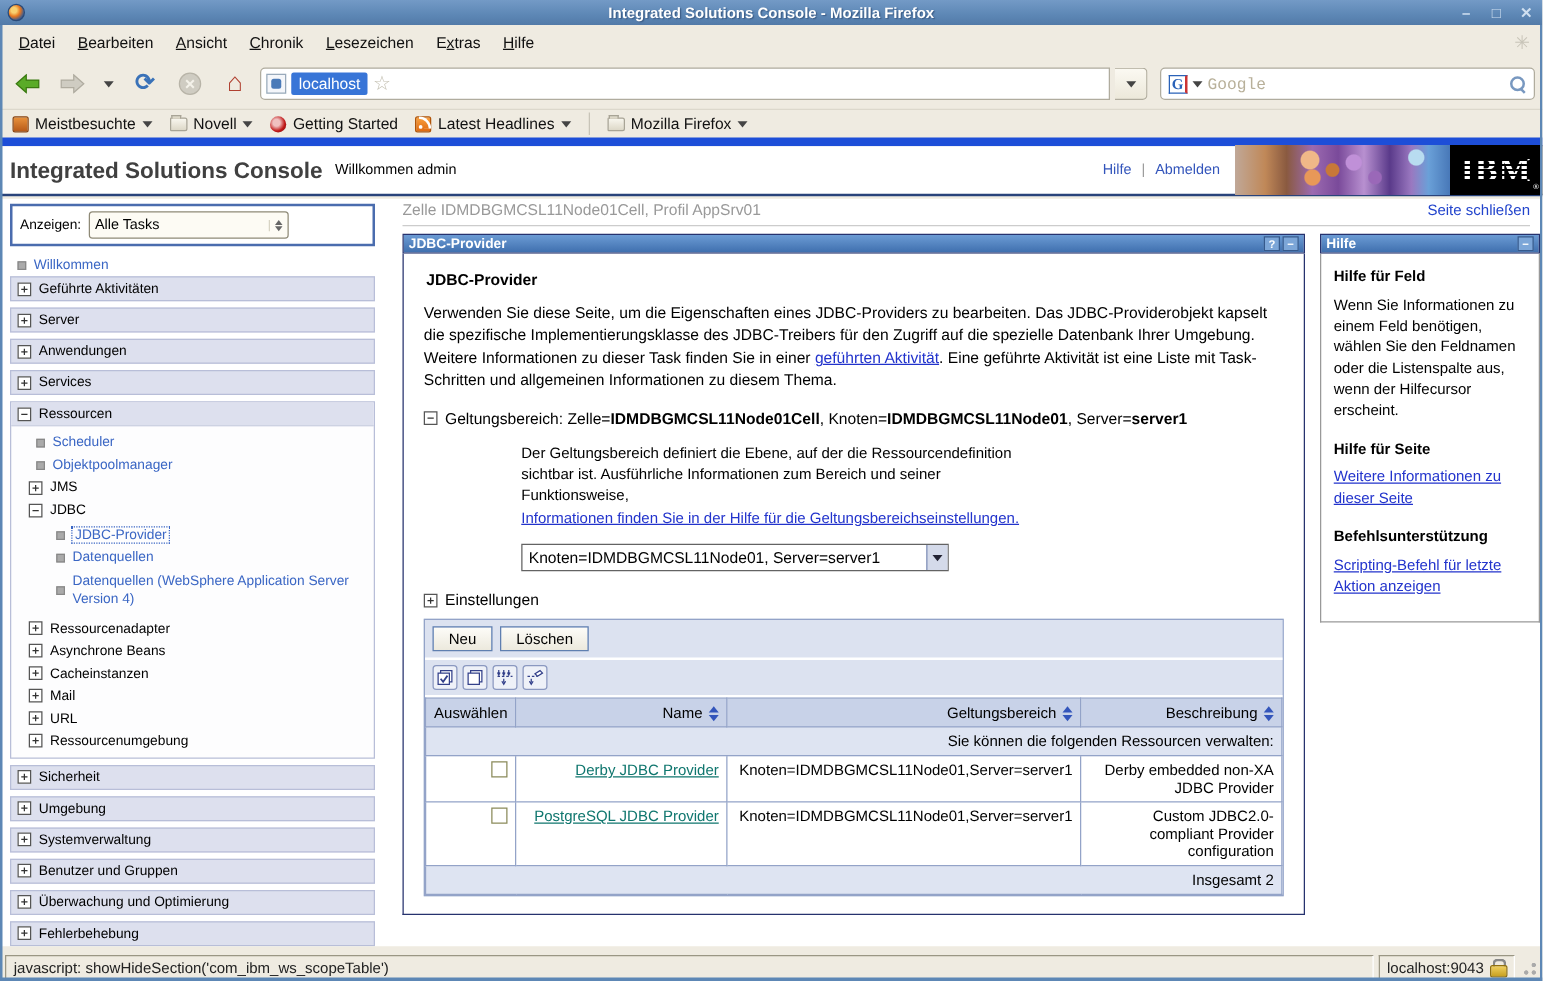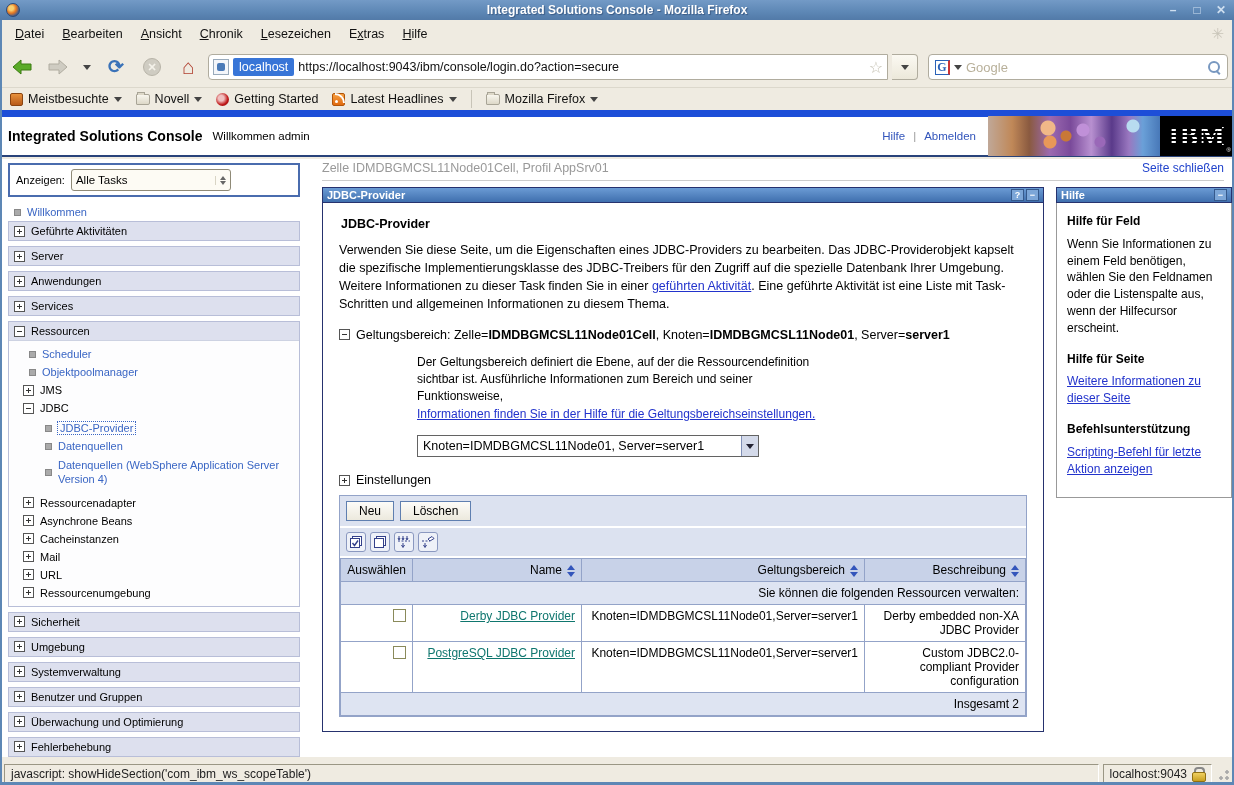--- a/index.html
+++ b/index.html
@@ -45,40 +45,40 @@
   .home-glyph { color:#b04030; font-size:21px; line-height:20px; }
   .urlbar { flex:1; height:26px; background:#fff; border:1px solid #b0ac9e; border-radius:4px 0 0 4px; display:flex; align-items:center; padding:2px 4px; gap:4px; }
   .favicon { width:16px; height:16px; background:#f4f6fa; border:1px solid #9ab; display:flex; align-items:center; justify-content:center; }
   .favicon i { width:8px; height:8px; background:#4a7ab8; border-radius:2px; display:block; }
   .site-chip { background:#3875d7; color:#fff; padding:2px 6px; font-size:12.5px; border-radius:2px;text-align:center; }
   .url-text { color:#111; font-size:12.5px; flex:1; white-space:nowrap; overflow:hidden; }
   .star { color:#c4c0b2; font-size:16px; }
   .url-drop { width:26px; height:26px; background:linear-gradient(#fbf9f2,#ece8da); border:1px solid #b0ac9e; border-left:none; border-radius:0 4px 4px 0; display:flex; align-items:center; justify-content:center; }
   .searchbar { width:300px; height:26px; background:#fff; border:1px solid #b0ac9e; border-radius:4px; display:flex; align-items:center; padding:2px 6px; gap:4px; margin-left:6px; }
   .g-icon { width:15px; height:15px; border:1px solid #2a62b8; border-right:2px solid #c33; display:flex; align-items:center; justify-content:center; font-weight:bold; color:#2a62b8; font-size:12px; font-family:"Liberation Serif",serif; }
-  .search-placeholder { color:#b8b09a; font-size:13px; flex:1; }
+  .search-placeholder { color:#b8b09a; font-size:13px; flex:1;font-family:Liberation Mono, monospace; }
   .mag { position:relative; width:14px; height:14px; }
   .mag::before { content:""; position:absolute; left:1px; top:1px; width:8px; height:8px; border:2px solid #7898c0; border-radius:50%; }
   .mag::after { content:""; position:absolute; left:10px; top:10px; width:5px; height:2px; background:#7898c0; transform:rotate(45deg); transform-origin:0 0; }
 
   
   .bookmarks { height:29px; display:flex; align-items:center; gap:14px; padding:0 10px; background:#efebe1; border-bottom:7px solid #1d4ed8; }
   .bm { display:flex; align-items:center; gap:5px; font-size:12.5px; color:#111; }
   .bm-sep { width:1px; height:18px; background:#c8c4b8; }
   .icon-folder { width:14px; height:11px; background:linear-gradient(#f8f6ee,#ddd8c8); border:1px solid #a8a496; border-radius:1px 2px 2px 1px; position:relative; }
   .icon-folder::before { content:""; position:absolute; top:-3px; left:0; width:6px; height:2px; background:#ddd8c8; border:1px solid #a8a496; border-bottom:none; }
   .icon-hist { width:13px; height:13px; background:linear-gradient(#e8913c,#b85a18); border:1px solid #8a4410; border-radius:2px; }
   .icon-gs { width:13px; height:13px; border-radius:50%; background:radial-gradient(circle at 40% 40%, #f0c0c0 0 25%, #c01818 60%, #700a0a 100%); }
   .icon-rss { width:13px; height:13px; border-radius:2px; background:linear-gradient(#f8a040,#e06a10); border:1px solid #b05408; position:relative; }
   .icon-rss::before { content:""; position:absolute; left:2px; bottom:2px; width:3px; height:3px; background:#fff; border-radius:50%; }
   .icon-rss::after { content:""; position:absolute; left:2px; bottom:2px; width:8px; height:8px; border:2px solid #fff; border-left:none; border-bottom:none; border-radius:0 10px 0 0; }
 
   
   .ibm-header { height:40px; background:#fff; display:flex; align-items:center; position:relative; border-bottom:2px solid #29437a; }
-  .isc-title { font-weight:bold; font-size:14px; color:#000000; margin-left:8px; }
+  .isc-title { font-weight:bold; font-size:18px; color:#404040; margin-left:8px; }
   .welcome { font-size:11.5px; margin-left:10px; color:#000; }
   .header-links { margin-left:auto; display:flex; align-items:center; gap:8px; font-size:11.5px; margin-right:12px; }
   .header-links a { color:#3355bb; text-decoration:none; }
   .hdr-sep { color:#999; }
   .banner-art { width:172px; height:40px;
     background:
       radial-gradient(circle 6px at 145px 10px, #b8dcf0 0 6px, transparent 7px),
       radial-gradient(circle 7px at 60px 12px, #f0b888 0 7px, transparent 8px),
       radial-gradient(circle 6px at 62px 26px, #e89858 0 6px, transparent 7px),
       radial-gradient(circle 5px at 78px 20px, #c87838 0 5px, transparent 6px),
@@ -227,21 +227,20 @@
       <span class="stop-glyph">✕</span>
     </div>
   <div class="nav-btn">
       <span class="home-glyph">⌂</span>
     </div>
   <div class="urlbar">
     <div class="favicon">
         <i></i>
       </div>
     <span class="site-chip">localhost</span>
-    <span class="url-text">https://localhost:9043/ibm/console/login.do?action=secure</span>
     <span class="star">☆</span>
   </div>
   <div class="url-drop">
       <i class="chev"></i>
     </div>
   <div class="searchbar">
     <span class="g-icon">G</span>
     <i class="chev"></i>
     <span class="search-placeholder">Google</span>
     <span class="mag"></span>

